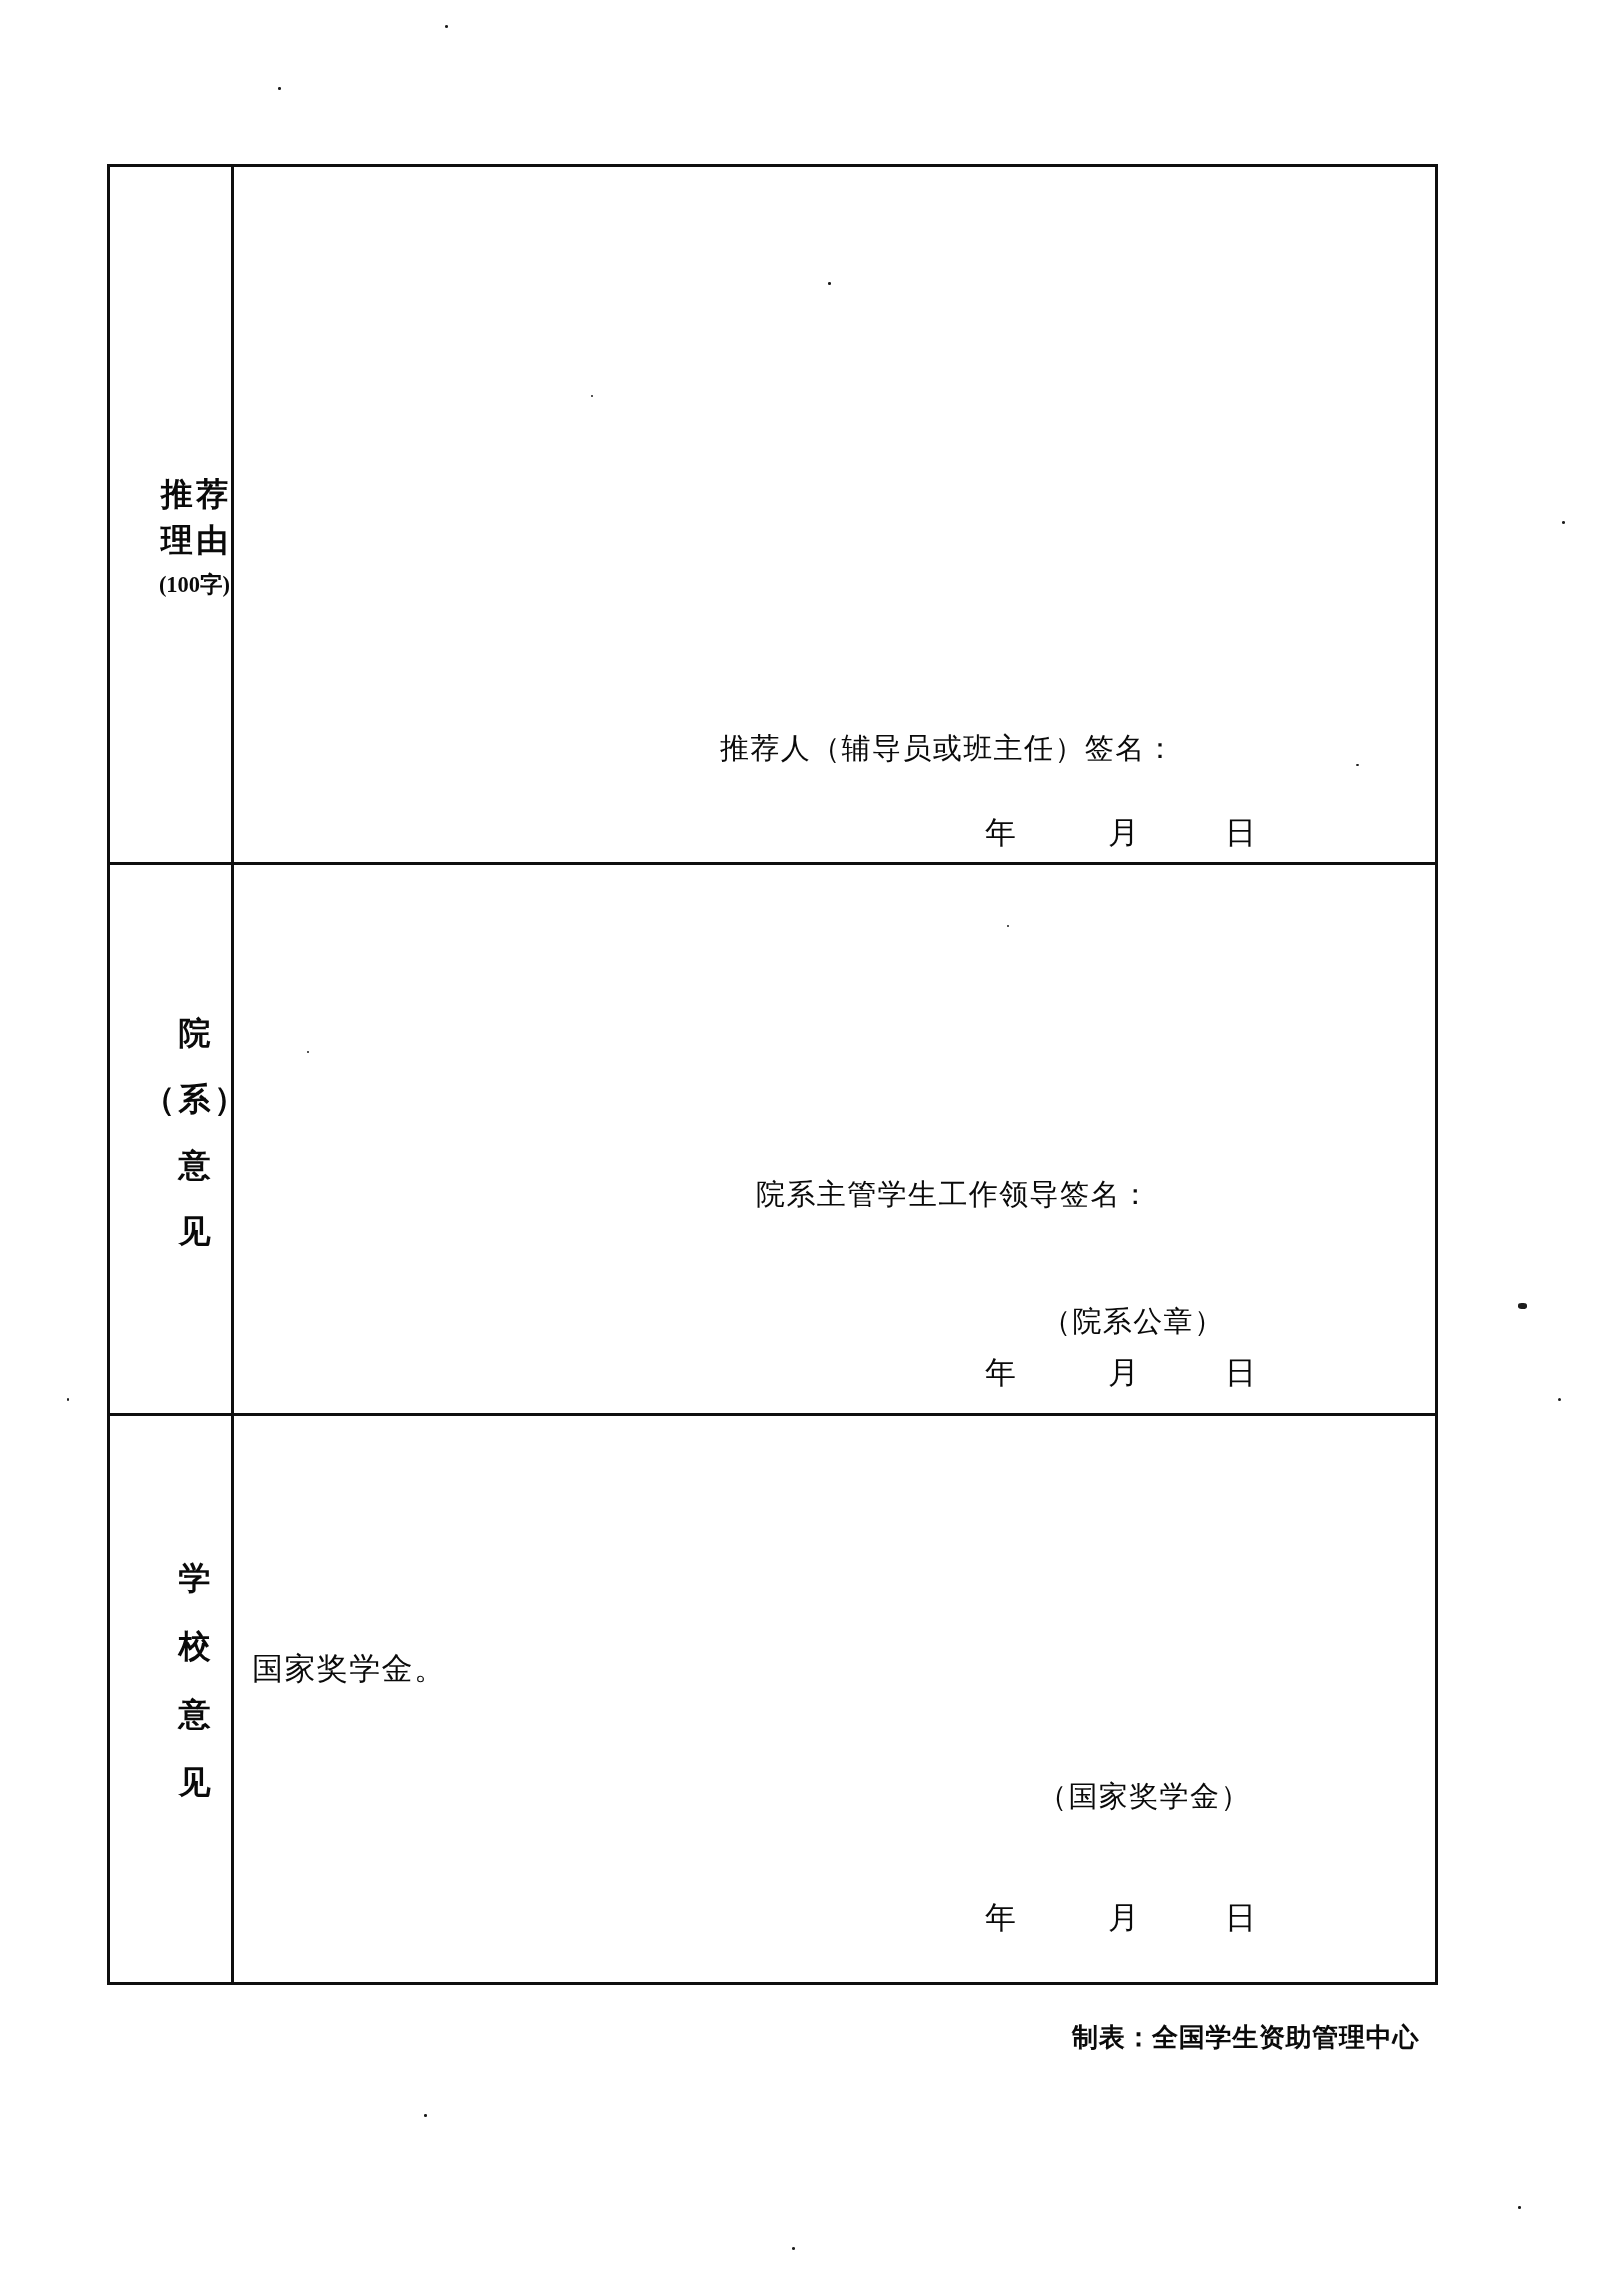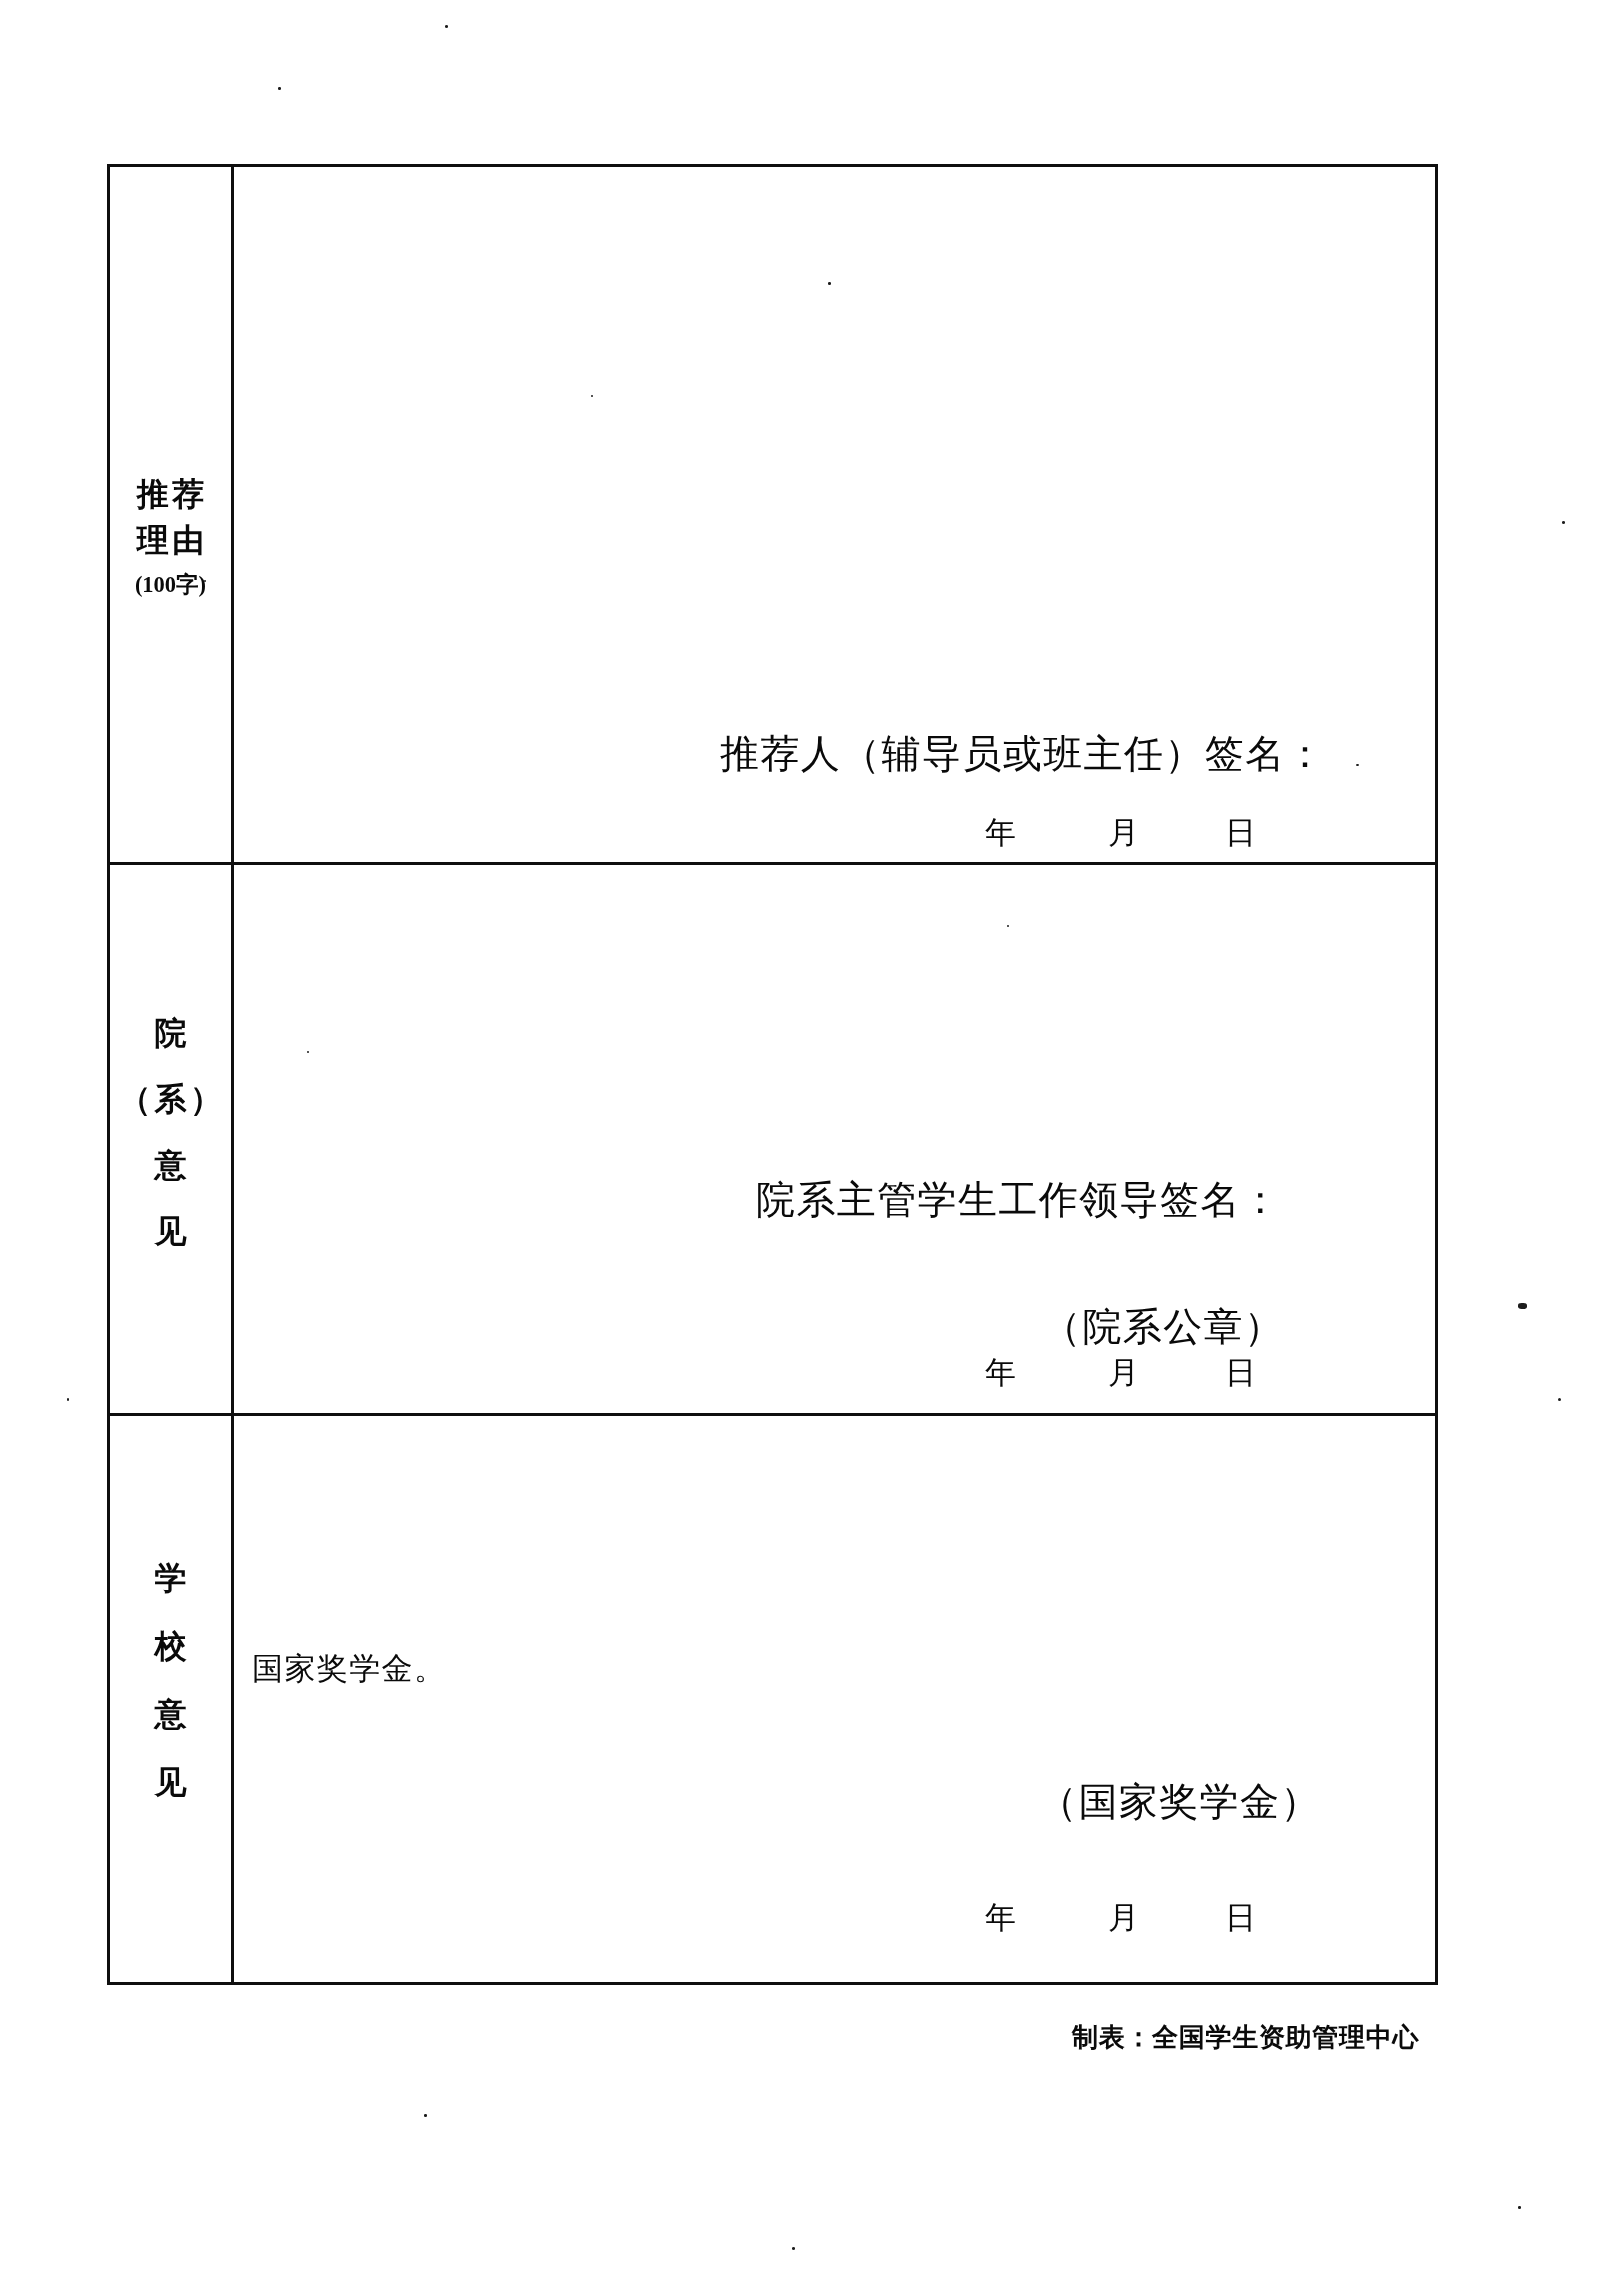--- a/index.html
+++ b/index.html
@@ -19,30 +19,31 @@
   .hline{position:absolute;left:0;right:0;height:2.7px;background:#0f0f0f;}
   .hline.r1{top:695px;}
   .hline.r2{top:1246px;}
 
   
   .hcell{
     position:absolute;left:0;width:121px;
     display:flex;flex-direction:column;align-items:center;
     font-size:32px;font-weight:700;letter-spacing:3.4px;line-height:1;
     text-indent:3.4px;
+    padding-left:24px;
   }
   .hcell .hl{line-height:46px;}
   .hcell.h2{top:850px;gap:34px;}
   .hcell.h3{top:1395px;gap:36px;}
   .hcell.h1{top:304px;}
   .hnote{font-size:22.5px;font-weight:700;letter-spacing:0;margin-top:11px;text-indent:0;}
 
   
   .layer{position:absolute;inset:0;}
-  .txt{position:absolute;font-size:39px;letter-spacing:1.4px;white-space:nowrap;line-height:1.25;}
+  .txt{position:absolute;font-size:29px;letter-spacing:1.4px;white-space:nowrap;line-height:1.25;}
   .sig1{left:720px;top:730px;}
   .sig2{left:716px;top:1176px;margin-left:40px;}
   .seal2{left:1042px;top:1303px;}
   .seal3{left:1038px;top:1778px;}
   .p1{left:305px;top:1568px;font-size:31px;}
   .p2{left:252px;top:1650px;font-size:31px;font-family:Liberation Serif, serif;}
   .credit{left:1072px;top:2022px;font-size:26px;font-weight:600;letter-spacing:0.7px;}
 
   .blank{
     display:inline-block;width:117px;height:29px;

